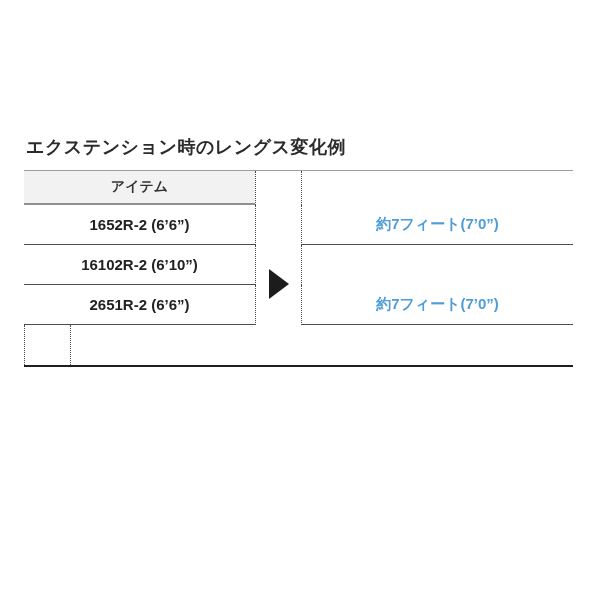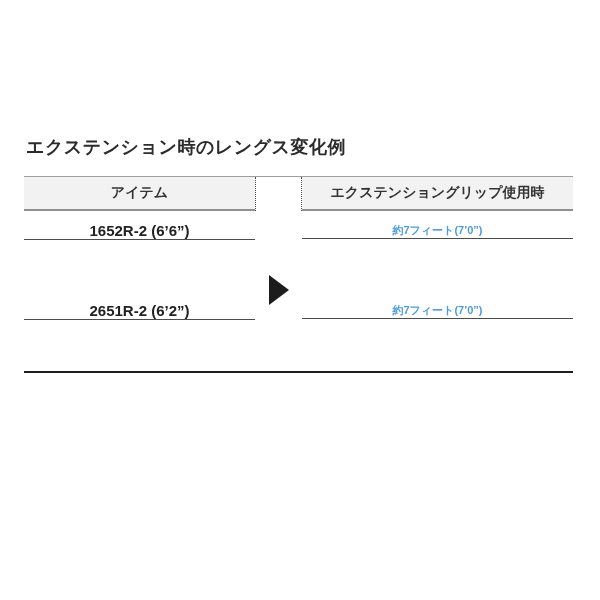--- a/index.html
+++ b/index.html
@@ -18,21 +18,21 @@
     top: 135px;
     font-size: 18px;
     font-weight: 700;
     color: var(--text-dark, #2b2b2b);
     letter-spacing: 0.5px;
     white-space: nowrap;
   }
   .spec-table {
     position: absolute;
     left: 24px;
-    top: 176px;
+    top: 170px;
     width: 549px;
     border-top: 1px solid #9e9e9e;
     border-bottom: 2px solid #1f1f1f;
   }
   .row { display: flex; }
   .cell {
     display: flex;
     align-items: center;
     justify-content: center;
     white-space: nowrap;
@@ -46,29 +46,29 @@
   .cell.right { width: 271px; }
   .header-row { height: 34px; }
   .header-row .left,
   .header-row .right {
     background: var(--header-bg, #f2f2f2);
     border-bottom: 2px solid #8f8f8f;
     font-size: 14px;
     font-weight: 600;
     color: #333333;
   }
-  .body-row { height: 40px; align-items: center; }
+  .body-row { height: 40px; }
   .body-row .left {
     font-size: 15px;
     font-weight: 700;
     color: #222222;
     border-bottom: 1px solid #4c4c4c;
   }
   .body-row .right {
-    font-size: 11px;
+    font-size: 15px;
     font-weight: 700;
     color: var(--accent-blue, #4f9dd7);
     border-bottom: 1px solid #4c4c4c;
   }
   .body-row.last .left,
   .body-row.last .right { border-bottom: none; }
   .arrow {
     position: absolute;
     left: 245px;
     top: 98px;
@@ -84,35 +84,35 @@
 
 <div class="page">
 
   <div class="title">エクステンション時のレングス変化例</div>
 
   <div class="spec-table">
 
     <div class="row header-row">
       <div class="cell left">アイテム</div>
       <div class="cell mid"></div>
-      <div class="cell right">エクステンショングリップ使用時</div>
     </div>
 
     <div class="row body-row">
       <div class="cell left">1652R-2 (6’6”)</div>
       <div class="cell mid"></div>
       <div class="cell right">約7フィート(7’0”)</div>
     </div>
 
     <div class="row body-row">
+      <div class="cell left">16102R-2 (6’10”)</div>
       <div class="cell mid"></div>
     </div>
 
     <div class="row body-row">
-      <div class="cell left">2651R-2 (6’2”)</div>
+      <div class="cell left">2651R-2 (6’6”)</div>
       <div class="cell mid"></div>
       <div class="cell right">約7フィート(7’0”)</div>
     </div>
 
     <div class="row body-row last">
       <div class="cell mid"></div>
     </div>
 
     <div class="arrow"></div>
 

